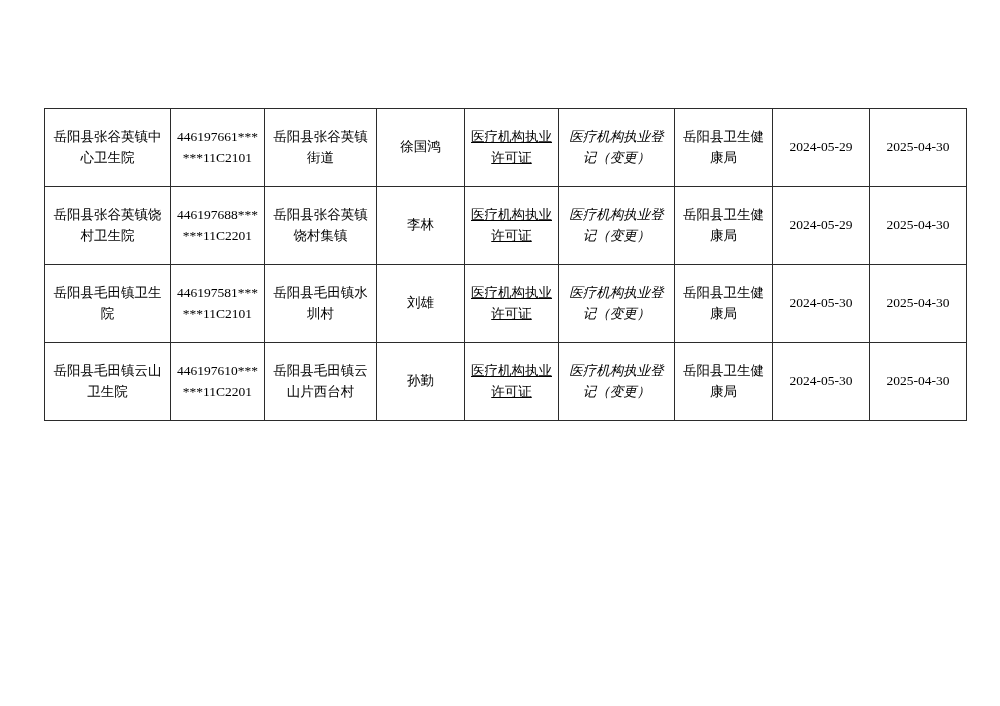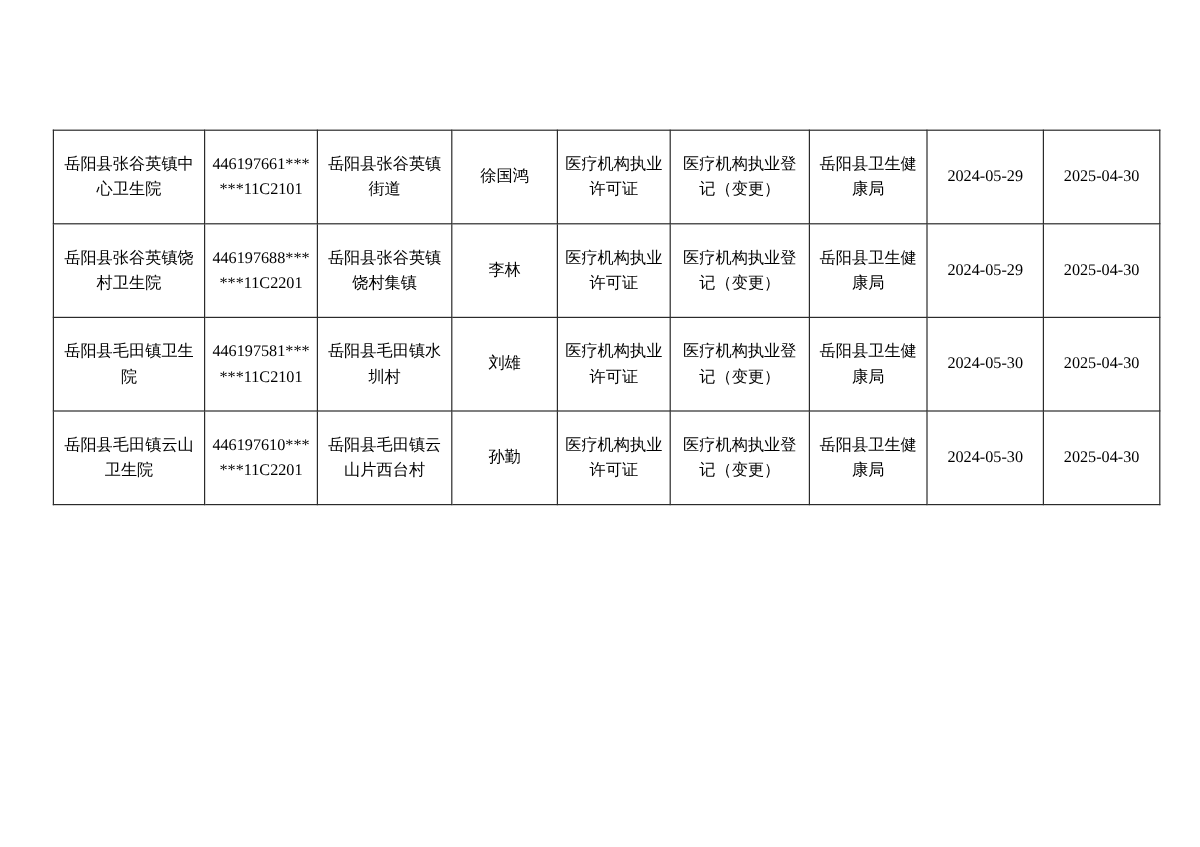--- a/index.html
+++ b/index.html
@@ -52,22 +52,22 @@
   col.c4 { width: 94px; }
   col.c5 { width: 116px; }
   col.c6 { width: 98px; }
   col.c7 { width: 97px; }
   col.c8 { width: 97px; }
 
   td.name-cell   { text-align: center; }
   td.code-cell   { text-align: center; letter-spacing: 0px; font-size: 13px; }
   td.addr-cell   { text-align: center; }
   td.person-cell { text-align: center; }
-  td.cert-cell   { text-align: center; }
-  td.item-cell   { text-align: center; }
+  td.cert-cell   { text-align: center; text-decoration: underline; }
+  td.item-cell   { text-align: center; font-style: italic; }
   td.org-cell    { text-align: center; }
   td.date-cell   { text-align: center; font-size: 12.5px; }
 </style>
 </head>
 <body>
 
 <div class="page">
   <div class="table-wrap">
     <table class="records">
       <colgroup>

